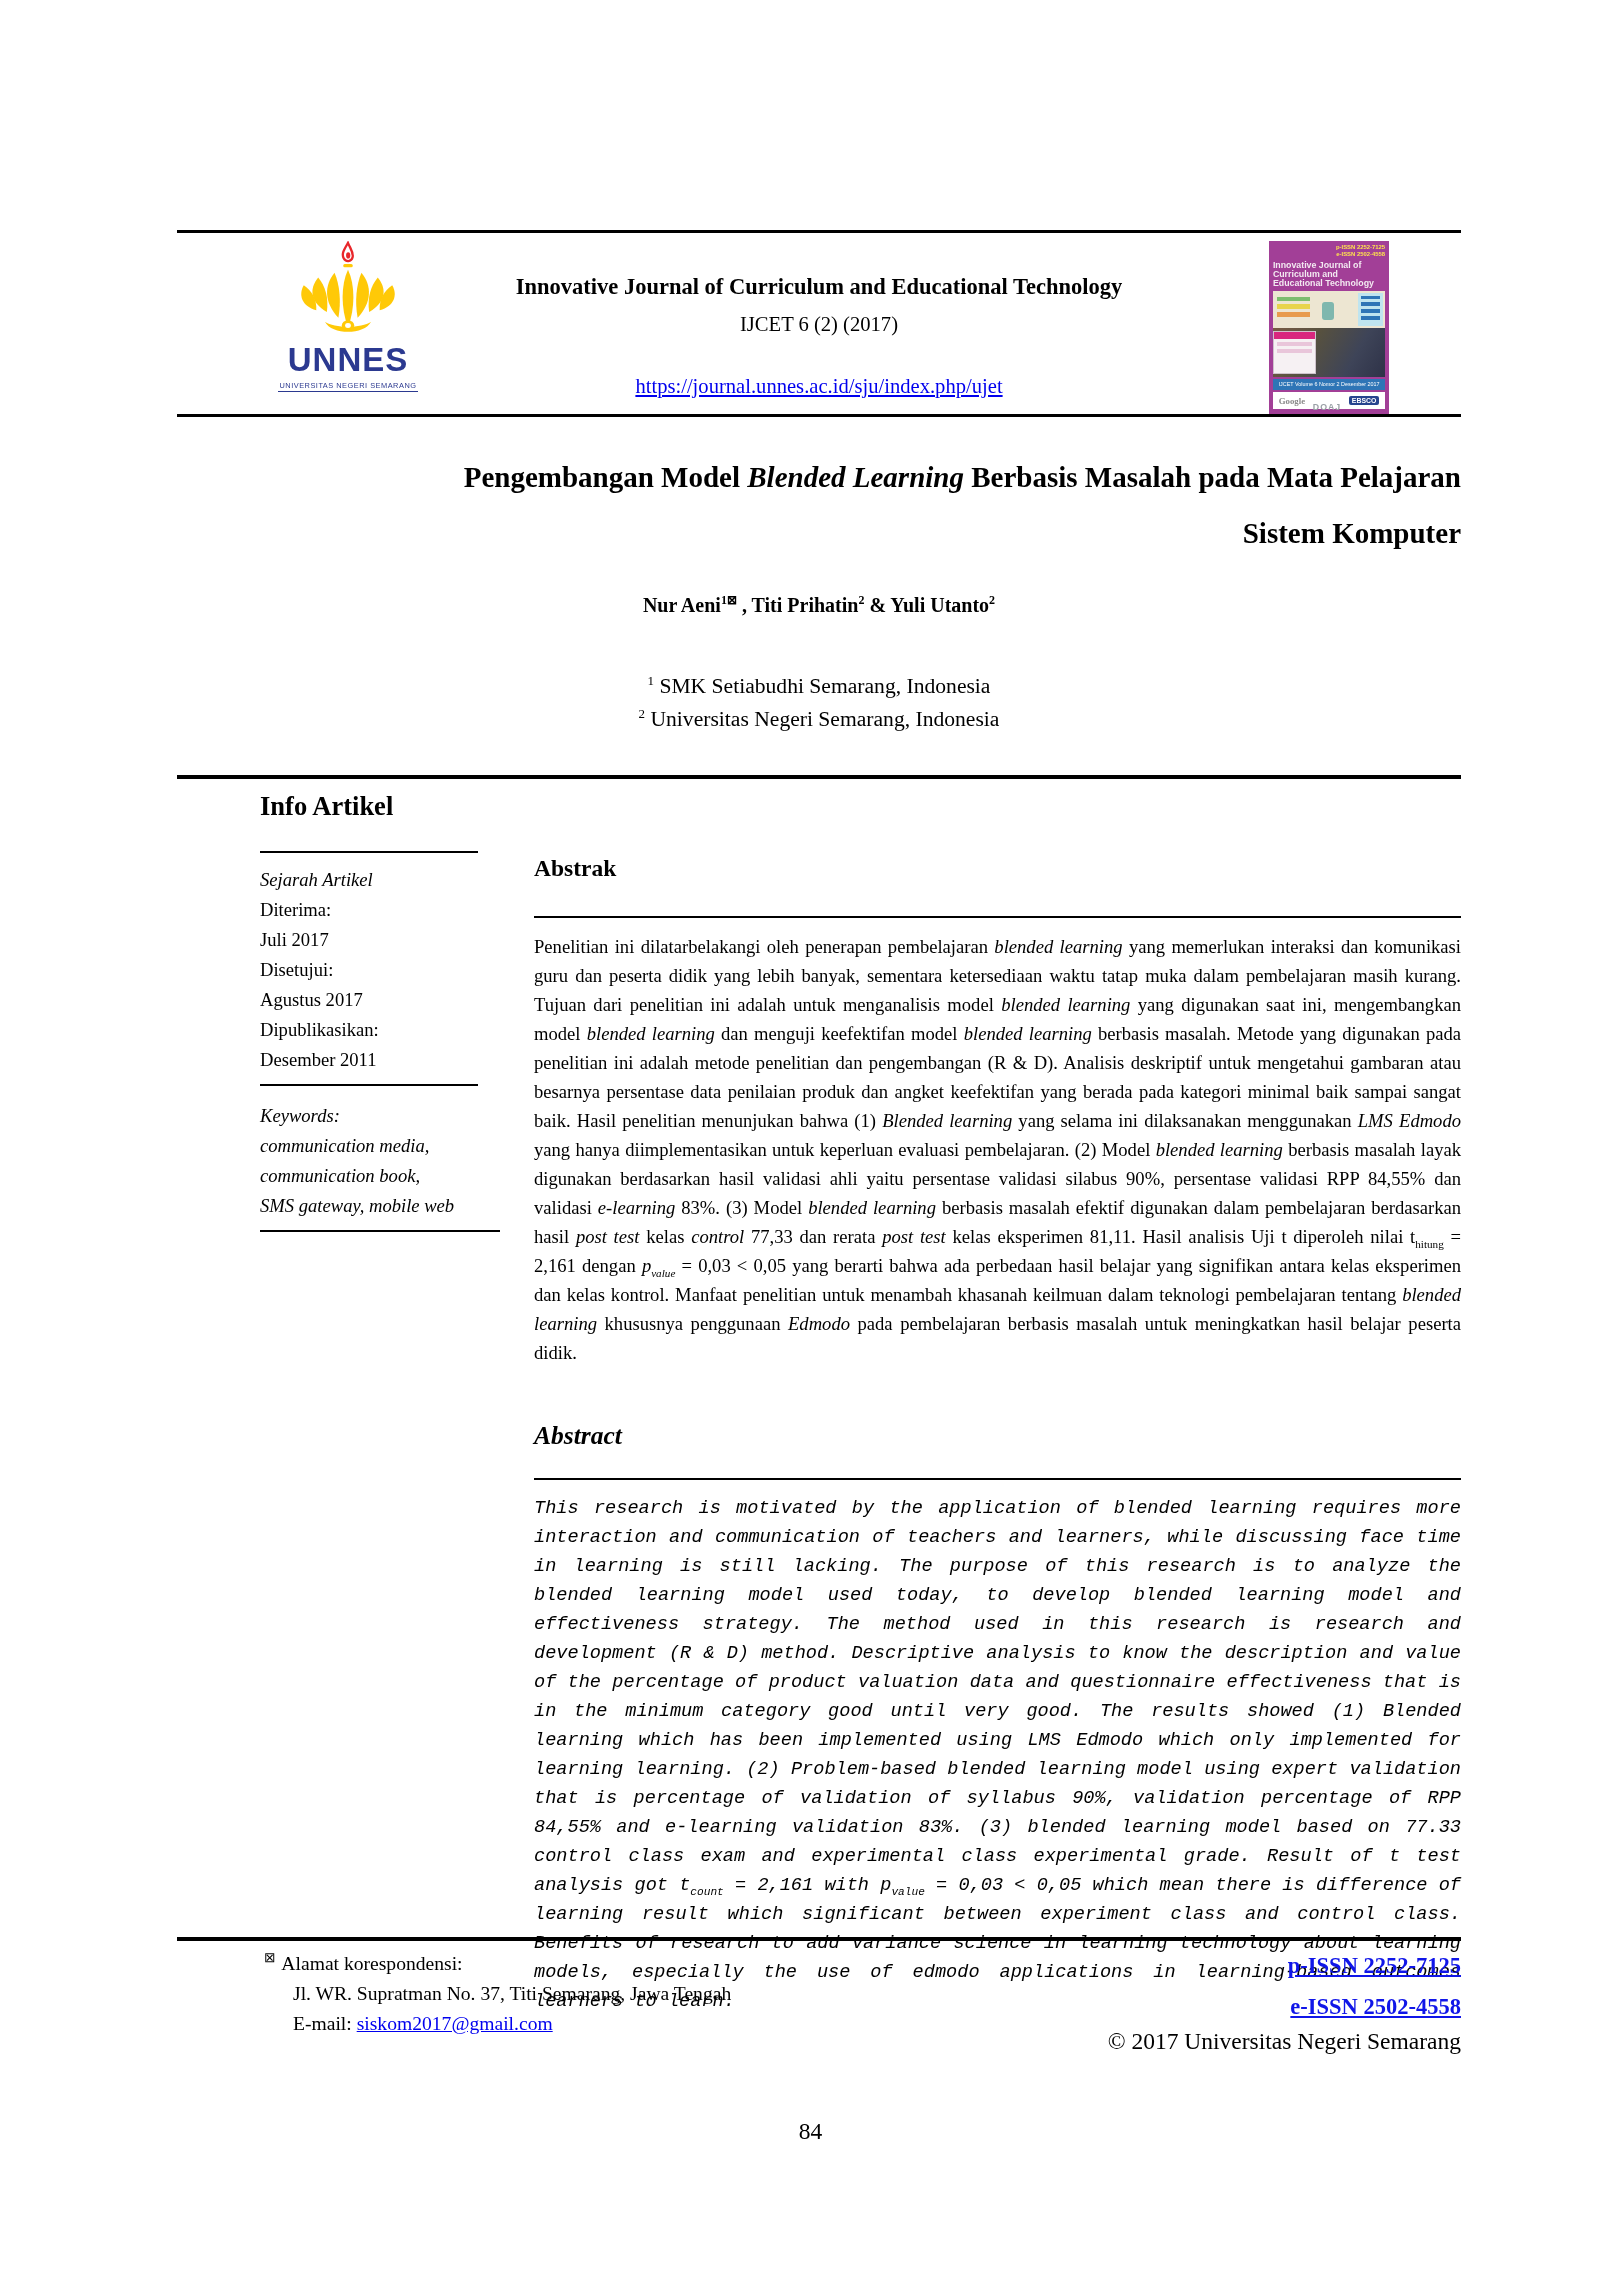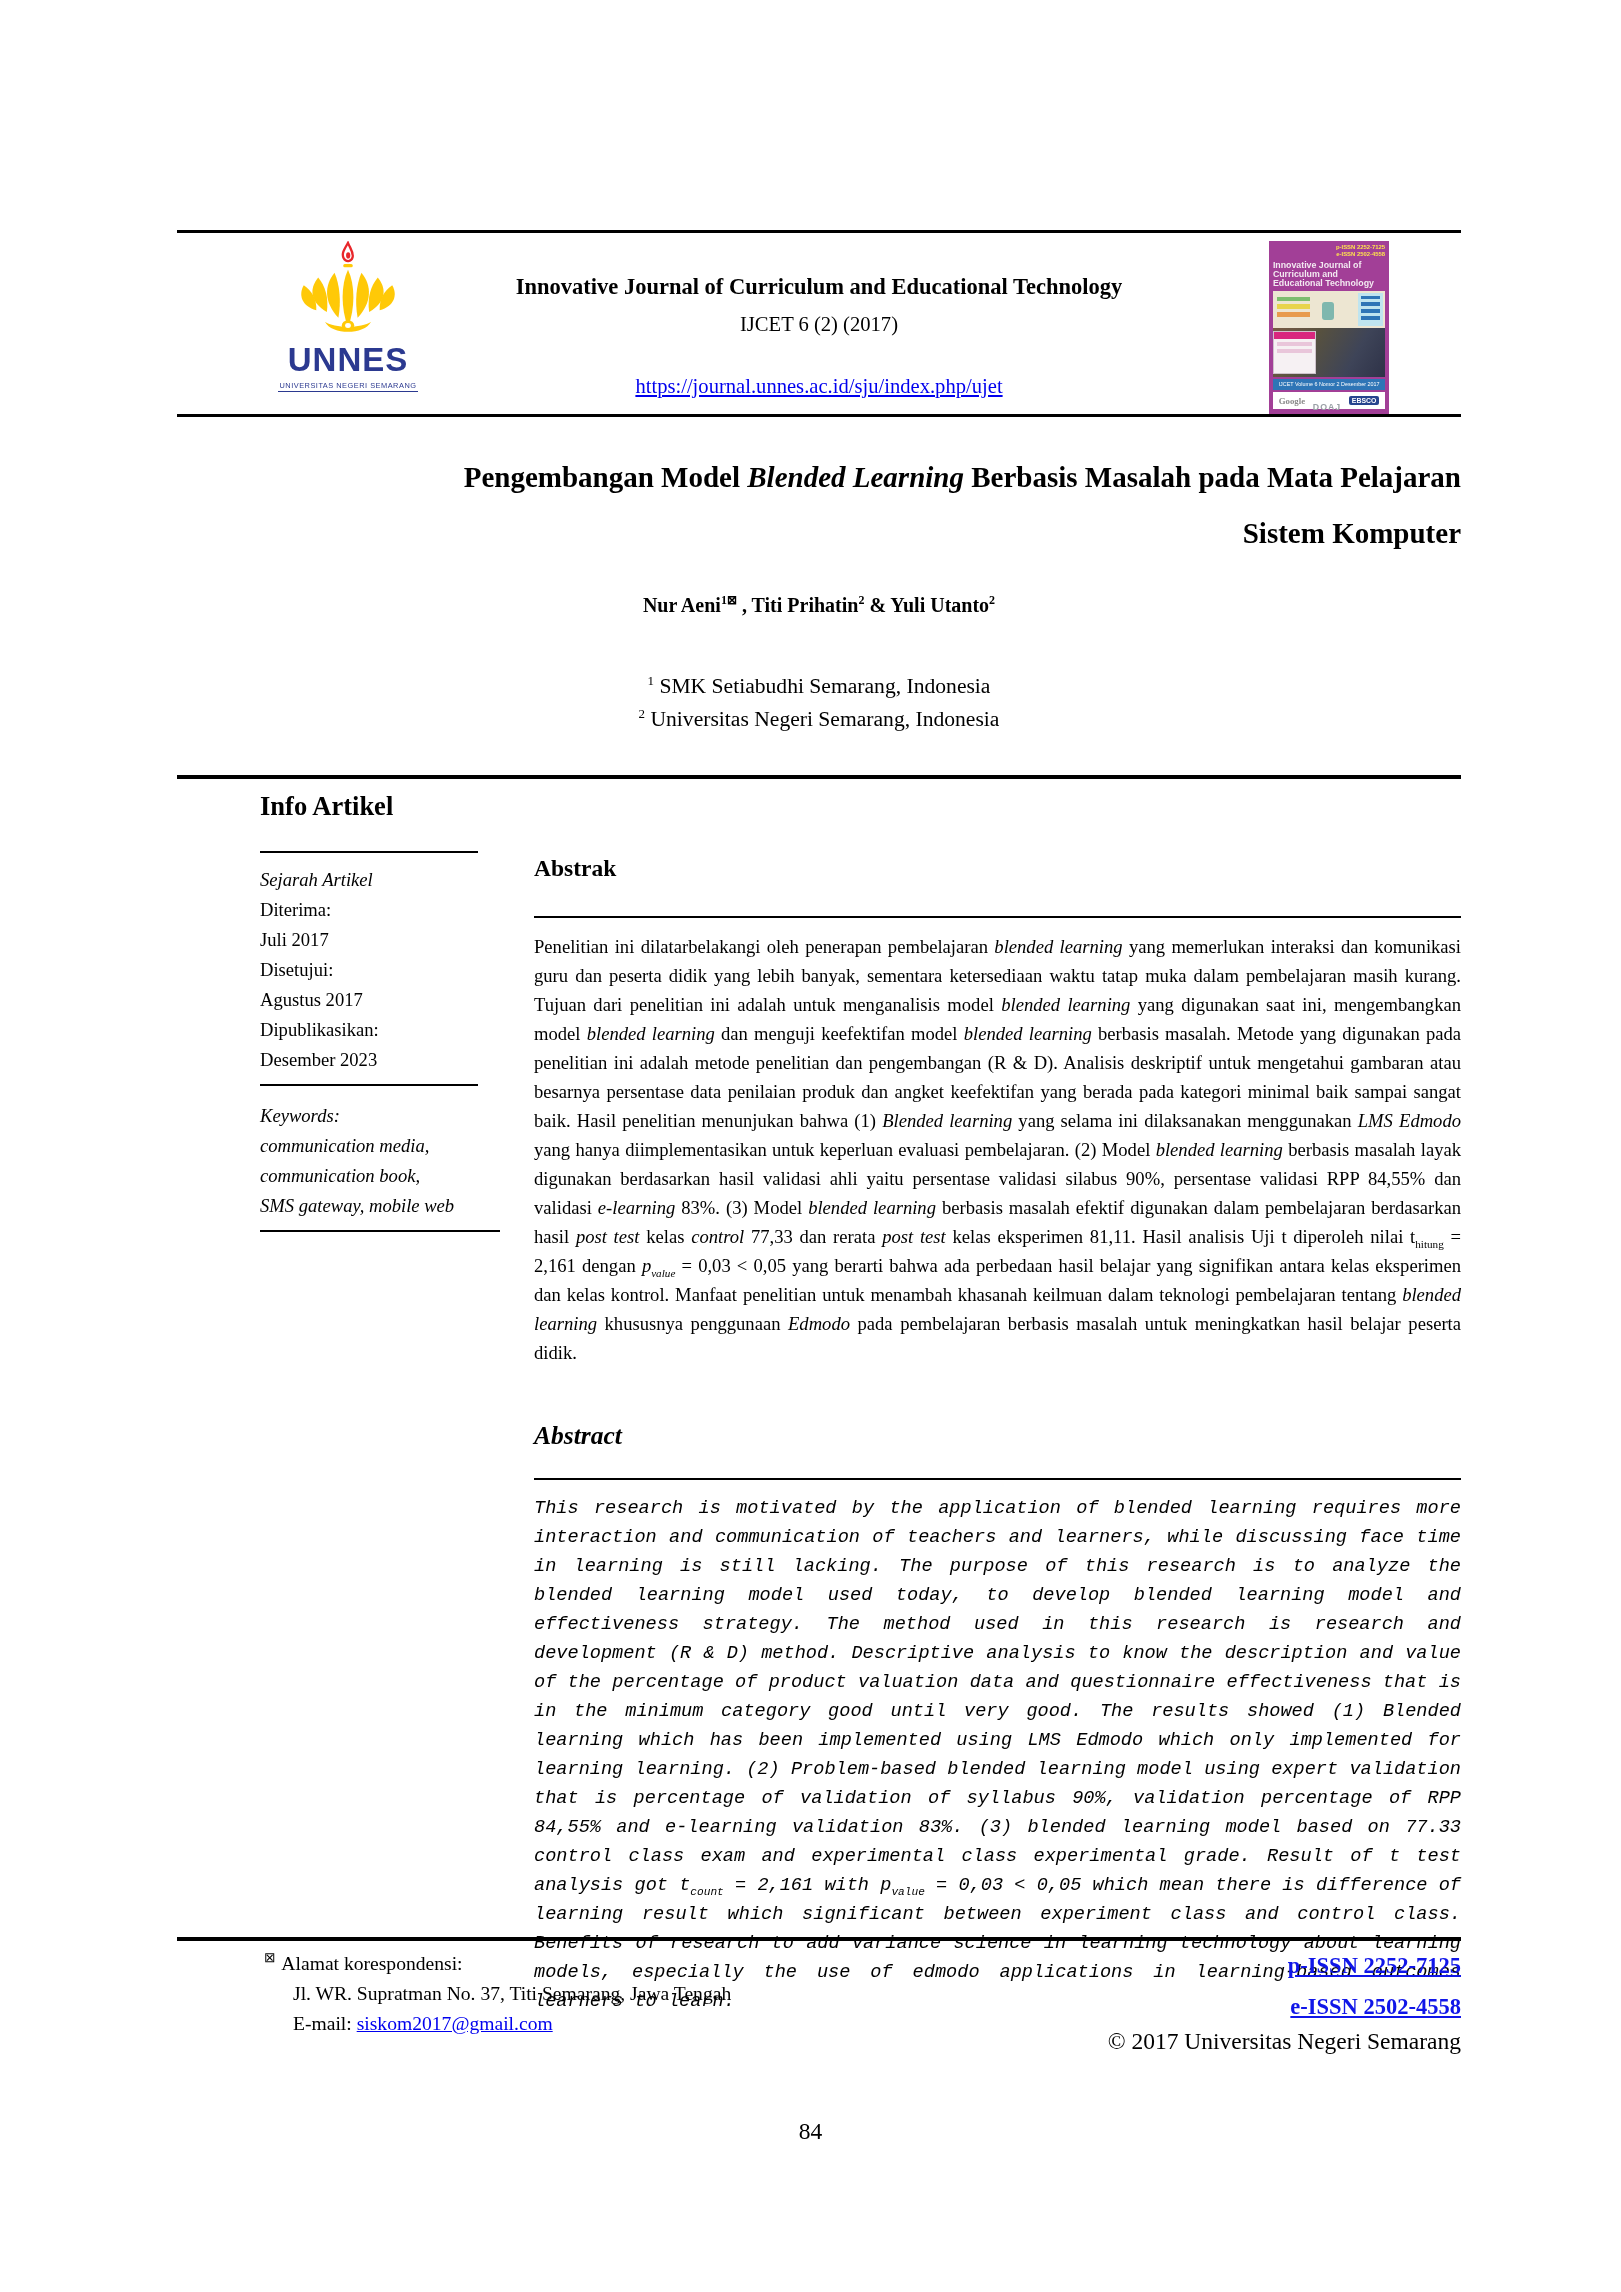--- a/index.html
+++ b/index.html
@@ -181,21 +181,21 @@
 
   <div class="sidebar">
     <div class="sb-heading">Info Artikel</div>
     <div class="sb-rule"></div>
     <div class="sb-italic">Sejarah Artikel</div>
     <div>Diterima:</div>
     <div>Juli 2017</div>
     <div>Disetujui:</div>
     <div>Agustus 2017</div>
     <div>Dipublikasikan:</div>
-    <div>Desember 2023</div>
+    <div>Desember 2011</div>
     <div class="sb-rule2"></div>
     <div class="sb-italic">Keywords:</div>
     <div class="sb-italic">communication media,</div>
     <div class="sb-italic">communication book,</div>
     <div class="sb-italic">SMS gateway, mobile web</div>
     <div class="sb-rule-bottom"></div>
   </div>
 
   <div class="main-col">
     <div class="abstrak-heading">Abstrak</div>

